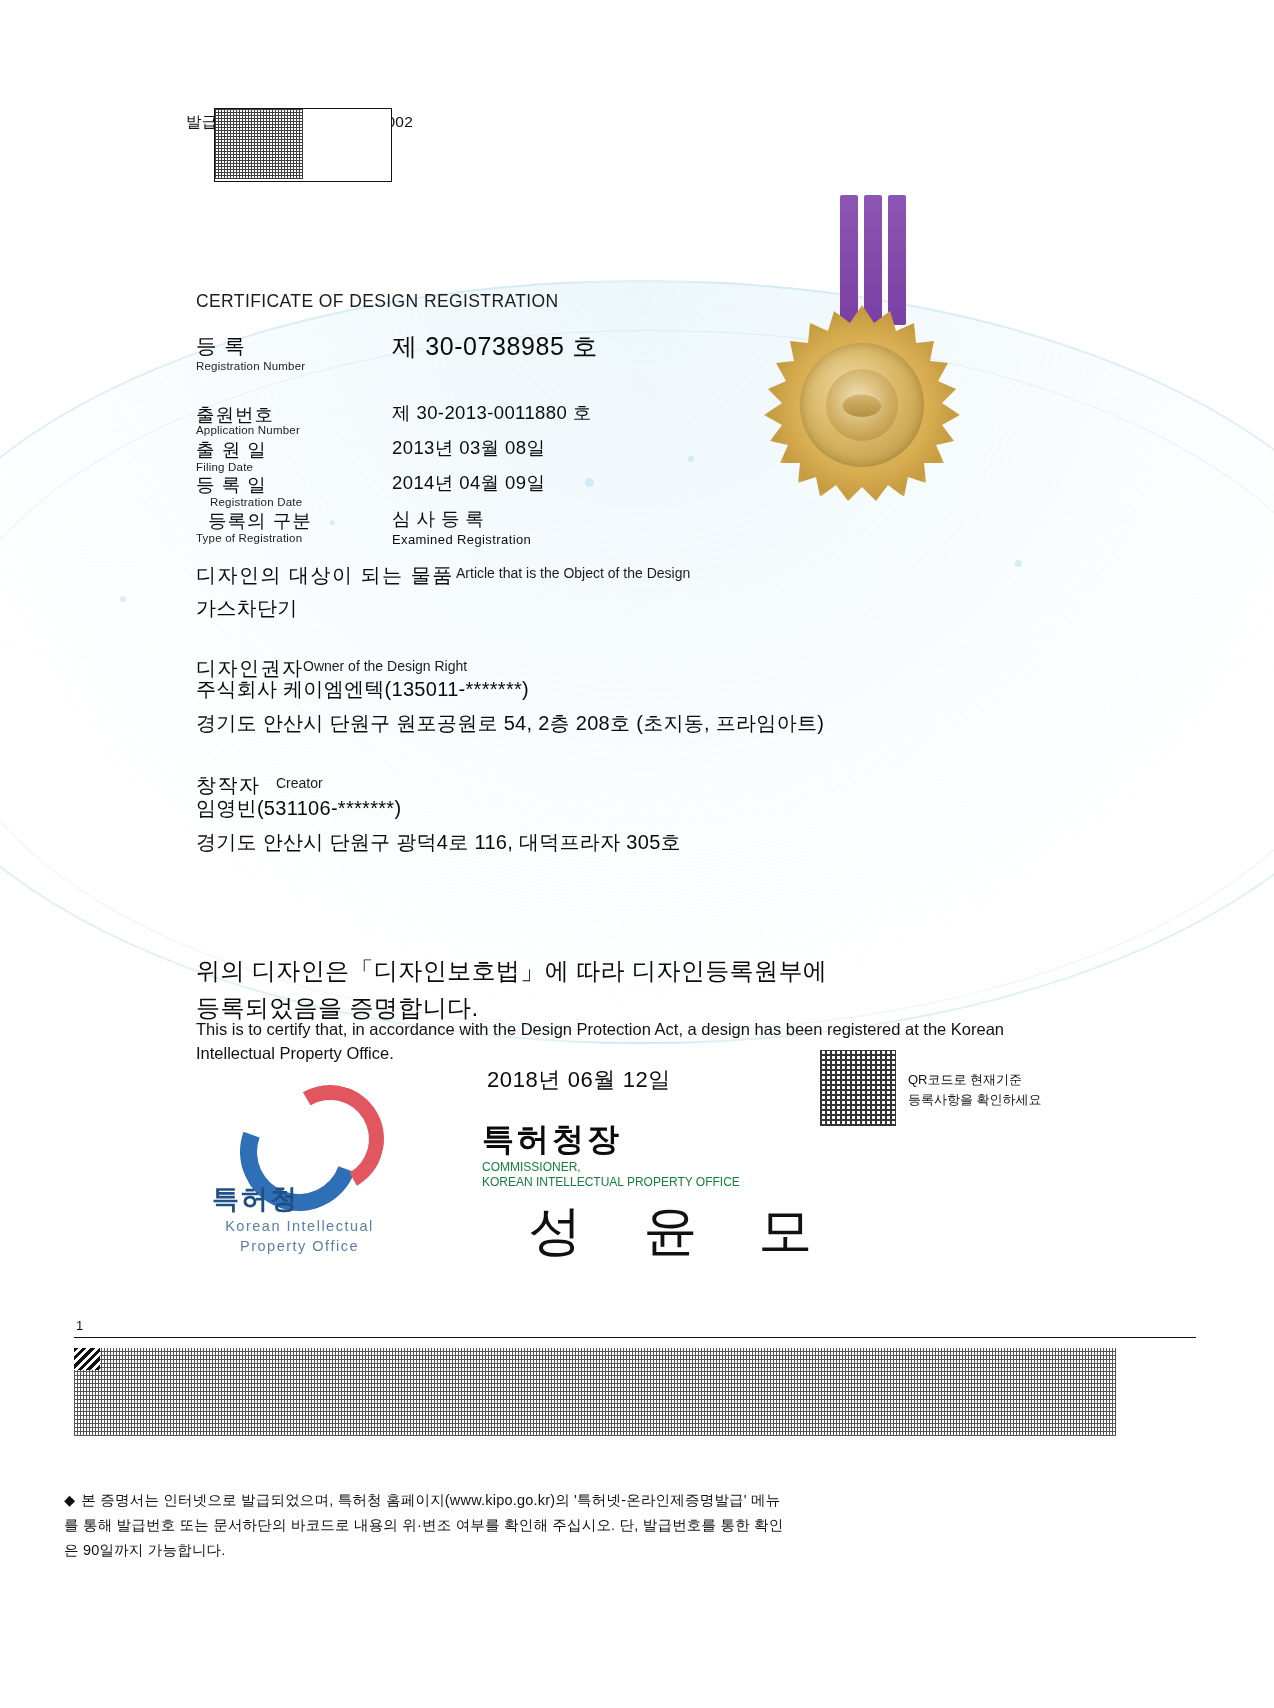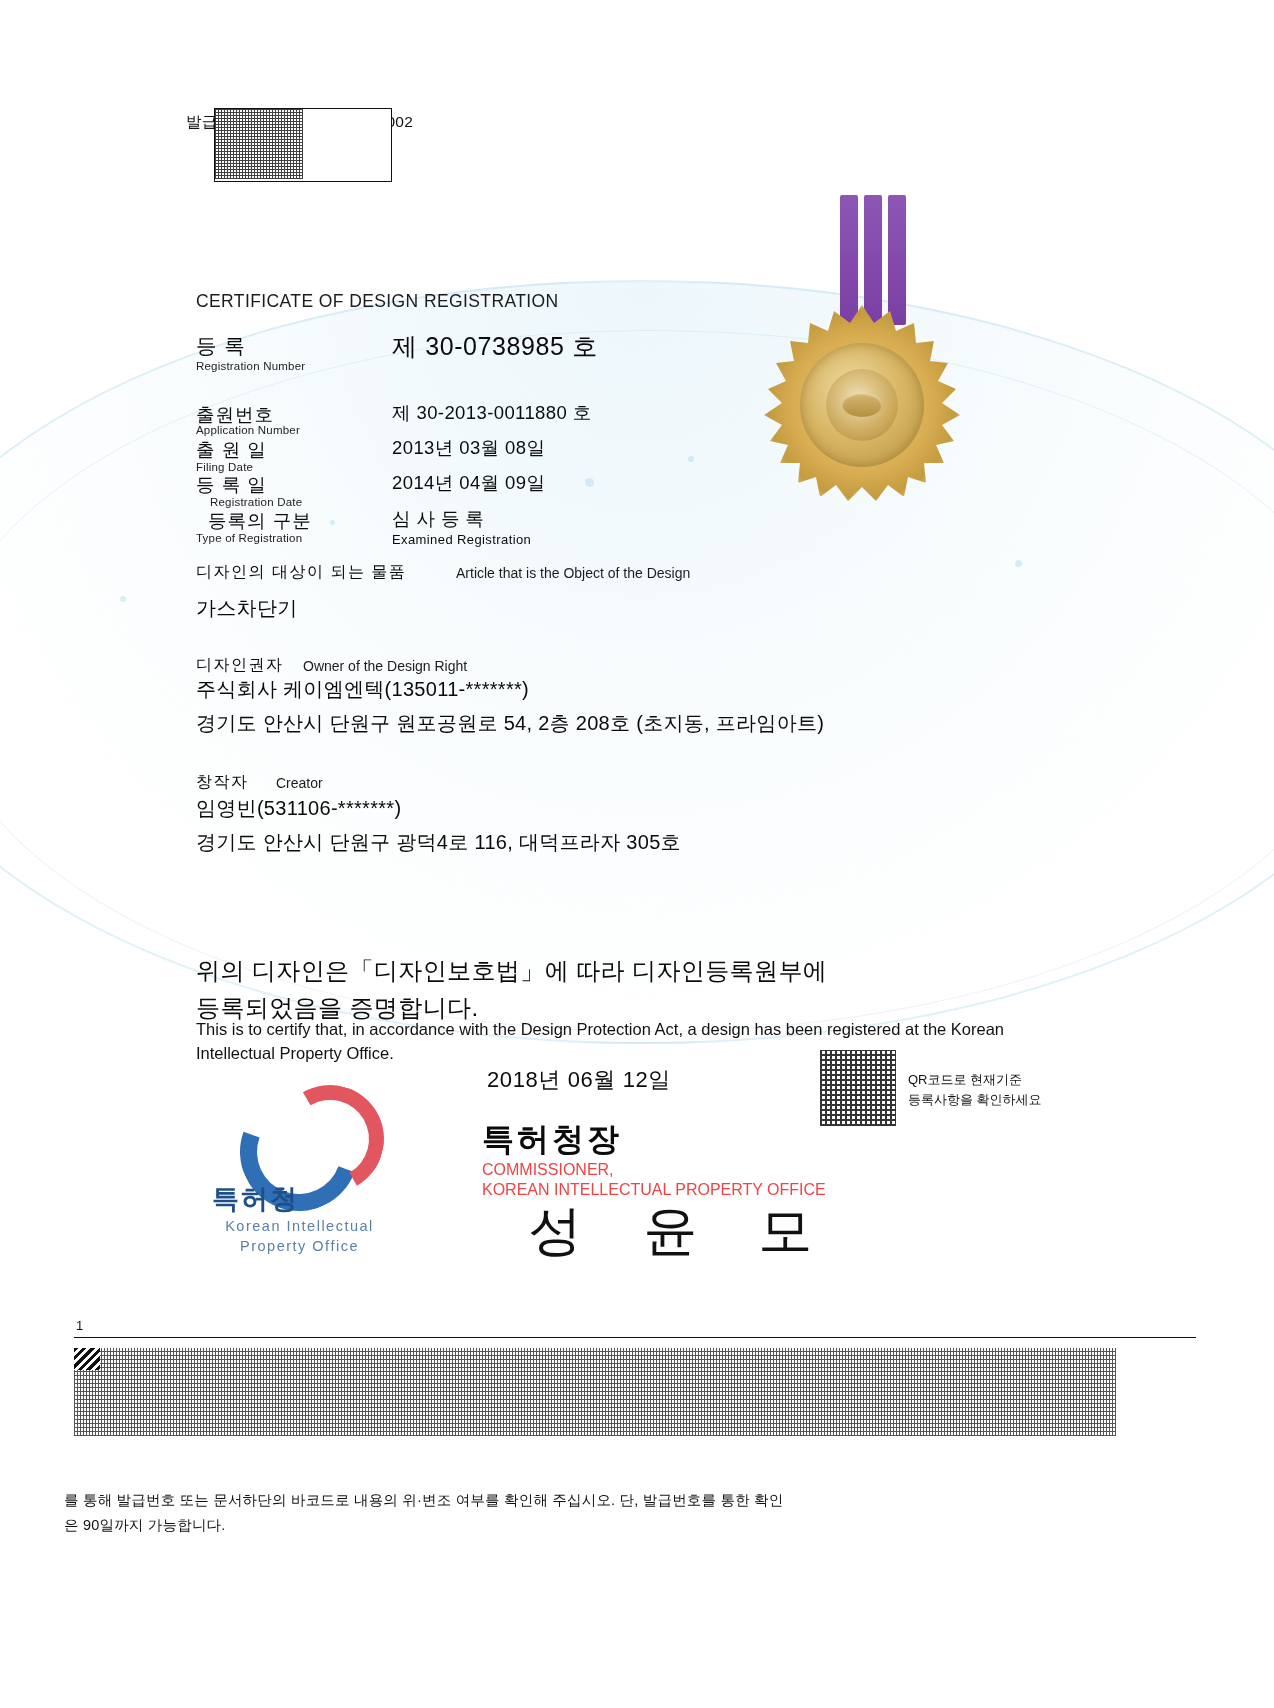--- a/index.html
+++ b/index.html
@@ -250,21 +250,21 @@
     letter-spacing: 0.6px;
   }
   .fld-value.small {
     font-size: 13px;
     letter-spacing: 0.4px;
   }
 
   
   .blk-head-kr {
     position: absolute;
-    font-size: 16px;
+    font-size: 20px;
     color: #0b0b0b;
     letter-spacing: 1.5px;
     white-space: nowrap;
     text-align: right;
   }
   .blk-head-en {
     position: absolute;
     font-size: 14px;
     color: #1c1c1c;
     white-space: nowrap;
@@ -398,23 +398,23 @@
     font-size: 32px;
     font-weight: bold;
     letter-spacing: 3px;
     color: #0b0b0b;
     white-space: nowrap;
   }
   .commissioner-en {
     position: absolute;
     left: 482px;
     top: 1160px;
-    font-size: 16px;
+    font-size: 12px;
     line-height: 1.25;
-    color: #ef4444;
+    color: #15803d;
     white-space: nowrap;
   }
   .signature {
     position: absolute;
     left: 528px;
     top: 1195px;
     font-size: 54px;
     letter-spacing: 22px;
     color: #111;
     font-family: "DejaVu Sans", sans-serif;
@@ -570,17 +570,20 @@
     <div>KOREAN INTELLECTUAL PROPERTY OFFICE</div>
   </div>
   <div class="signature">성 윤 모</div>
 
   <div class="page-num">1</div>
   <div class="hr-bottom"></div>
   <div class="bigbar"></div>
   <div class="bigbar-tag"></div>
 
   <div class="footer">
+    <div>
+      <span class="bullet">◆</span><span>본 증명서는 인터넷으로 발급되었으며, 특허청 홈페이지(www.kipo.go.kr)의 '특허넷-온라인제증명발급' 메뉴</span>
+    </div>
     <div>를 통해 발급번호 또는 문서하단의 바코드로 내용의 위·변조 여부를 확인해 주십시오. 단, 발급번호를 통한 확인</div>
     <div>은 90일까지 가능합니다.</div>
   </div>
 
 </div>
 
 </body></html>

